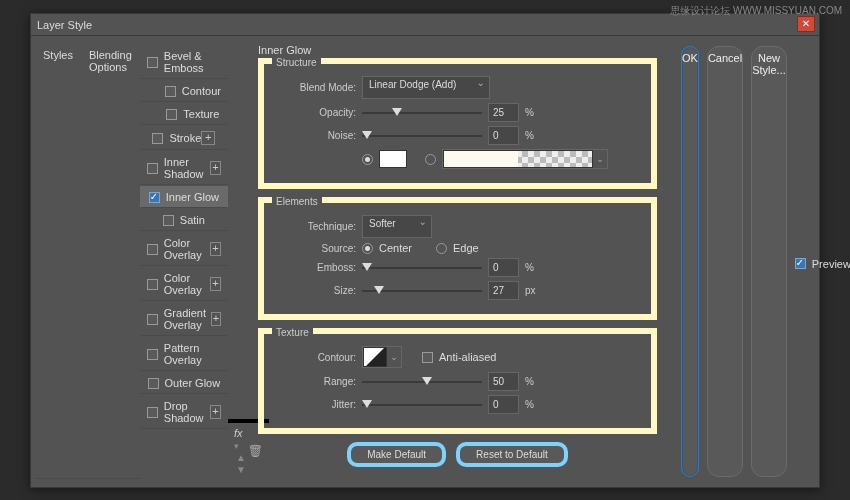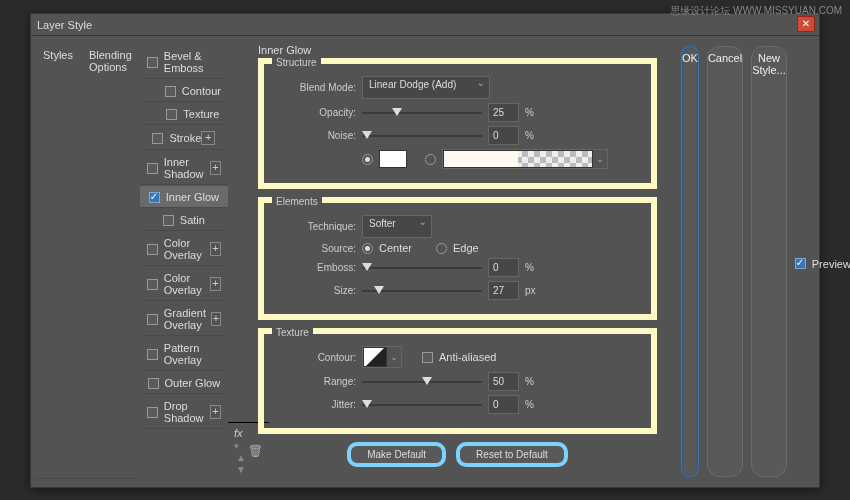--- a/index.html
+++ b/index.html
@@ -14,21 +14,21 @@
 .sb-plain{padding:5px 8px;color:#ddd;cursor:default}
 .sb-row{display:flex;align-items:center;justify-content:center;padding:4px 6px;border:1px solid transparent;margin-top:1px}
 .sb-row .lbl{display:flex;align-items:center;gap:6px}
 .sb-row.hasbox{border-bottom:1px solid #4a4a4a}
 .chk{width:11px;height:11px;border:1px solid #999;background:#5a5a5a;display:inline-block;flex-shrink:0}
 .chk.checked{background:#3a76b4;border-color:#7aa7d4;position:relative}
 .chk.checked:after{content:"✓";position:absolute;left:0;top:-2px;color:#fff;font-size:10px}
 .sb-row.selected{background:#6a6a6a}
 .plus{width:14px;height:14px;border:1px solid #888;color:#ccc;text-align:center;line-height:11px;font-size:11px}
 .sb-row.sub .lbl{padding-left:18px}
-.sb-footer{margin-top:auto;display:flex;align-items:center;justify-content:space-between;padding:4px 6px;border-top:1px solid #000000}
+.sb-footer{margin-top:auto;display:flex;align-items:center;justify-content:space-between;padding:4px 6px;border-top:4px solid #000000}
 .sb-footer .fx{font-style:italic;color:#ccc}
 .sb-footer .arrow{color:#888;margin:0 2px;font-size:10px}
 .trash{color:#aaa;font-size:12px}
 .center{flex:1;padding:8px 12px}
 .group-title{color:#ddd;margin-bottom:2px}
 .fieldset{border:6px solid #fef9c3;padding:8px 10px 10px;margin-bottom:8px;position:relative}
 .legend{position:absolute;top:-7px;left:8px;background:#535353;padding:0 4px;color:#ccc;font-size:10px}
 .row{display:flex;align-items:center;margin:4px 0;gap:6px}
 .lblr{width:82px;text-align:right;color:#ccc;font-size:10px}
 .select{background:#474747;border:1px solid #666;padding:2px 18px 8px 6px;color:#ddd;position:relative;min-width:70px;font-size:10px}

